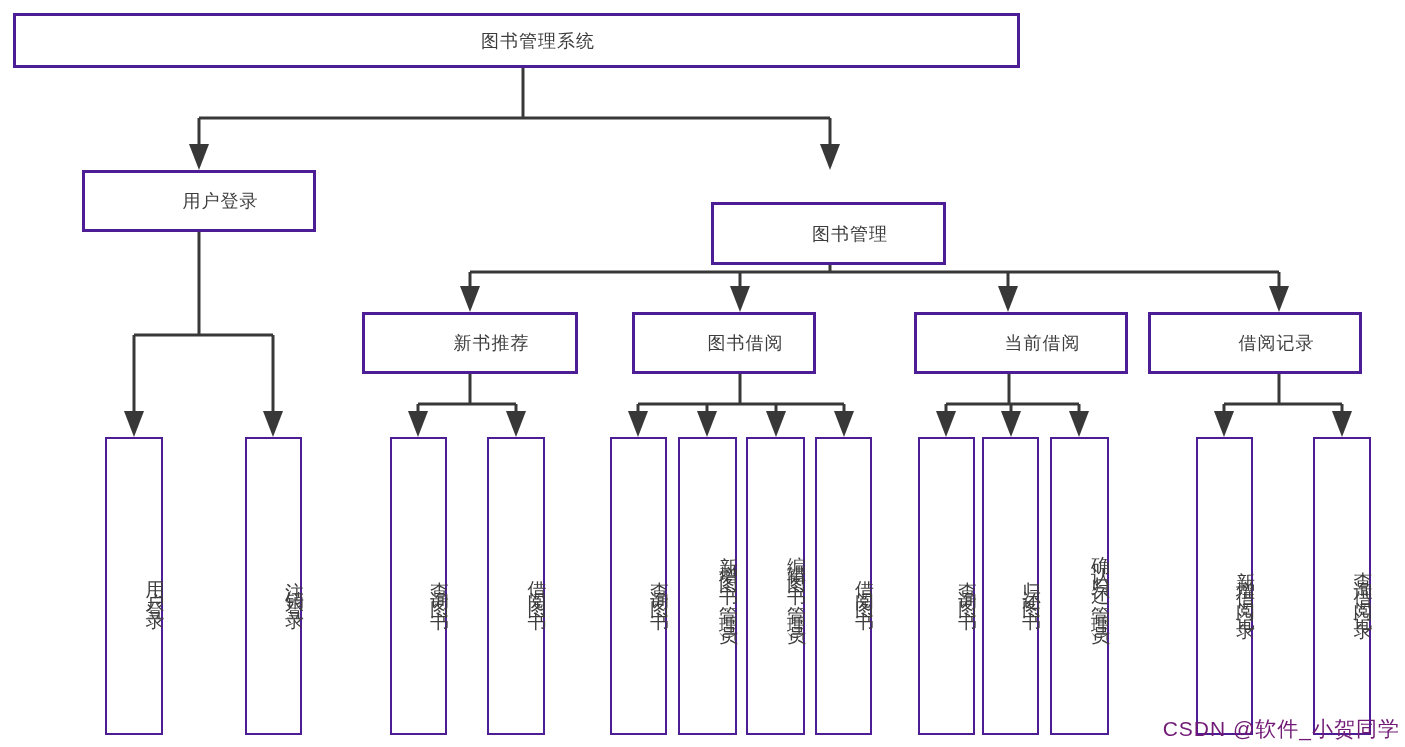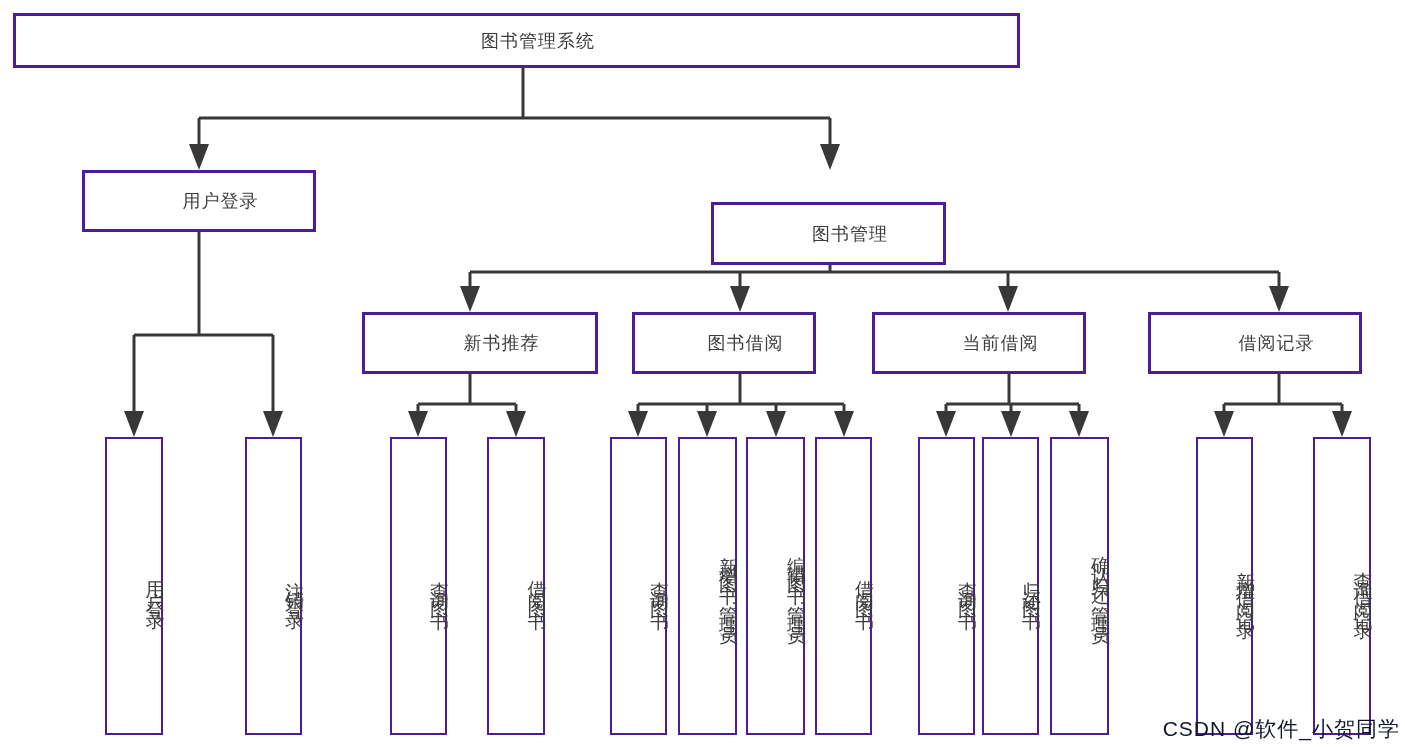--- a/index.html
+++ b/index.html
@@ -15,21 +15,21 @@
     border:3px solid #4c1d95; display:flex; align-items:center; justify-content:center;
     color:#3d3d3d; font-size:18px; letter-spacing:1px; z-index:2;padding-left:43px;
   }
   .leaf { border-width:2.5px; }
   .leaf .vtxt {
     writing-mode:vertical-rl; text-orientation:mixed;
     font-size:19px; letter-spacing:10px; line-height:1; color:#3d3d3d;
   }
   .watermark {
     position:absolute; right:5px; bottom:4px; z-index:3;
-    font-size:21px; color:#0f172a; letter-spacing:1px; white-space:nowrap;
+    font-size:21px; color:#701a75; letter-spacing:1px; white-space:nowrap;
   }
 </style>
 </head>
 <body>
 
 <div id="stage">
 
   <svg id="connectors" viewBox="0 0 1405 747" xmlns="http://www.w3.org/2000/svg">
 
     <g>
@@ -104,23 +104,23 @@
       <path class="ln" d="M1342,404 V419"></path>
       <polygon class="ah" points="1332,411 1352,411 1342,437"></polygon>
     </g>
   </svg>
 
   <div class="box" style="left:13px; top:13px; width:1007px; height:55px;">图书管理系统</div>
 
   <div class="box" style="left:82px; top:170px; width:234px; height:62px;">用户登录</div>
   <div class="box" style="left:711px; top:170px; width:235px; height:63px;margin-top:32px;">图书管理</div>
 
-  <div class="box" style="left:362px; top:312px; width:236px; height:62px;">新书推荐</div>
+  <div class="box" style="left:362px; top:312px; width:216px; height:62px;">新书推荐</div>
   <div class="box" style="left:632px; top:312px; width:184px; height:62px;">图书借阅</div>
-  <div class="box" style="left:872px; top:312px; width:214px; height:62px;">当前借阅</div>
+  <div class="box" style="left:914px; top:312px; width:214px; height:62px;">当前借阅</div>
   <div class="box" style="left:1148px; top:312px; width:214px; height:62px;">借阅记录</div>
 
   <div class="box leaf" style="left:105px; top:437px; width:58px; height:298px;">
     <span class="vtxt">用户登录</span>
   </div>
   <div class="box leaf" style="left:245px; top:437px; width:57px; height:298px;">
     <span class="vtxt">注销登录</span>
   </div>
 
   <div class="box leaf" style="left:390px; top:437px; width:57px; height:298px;">

